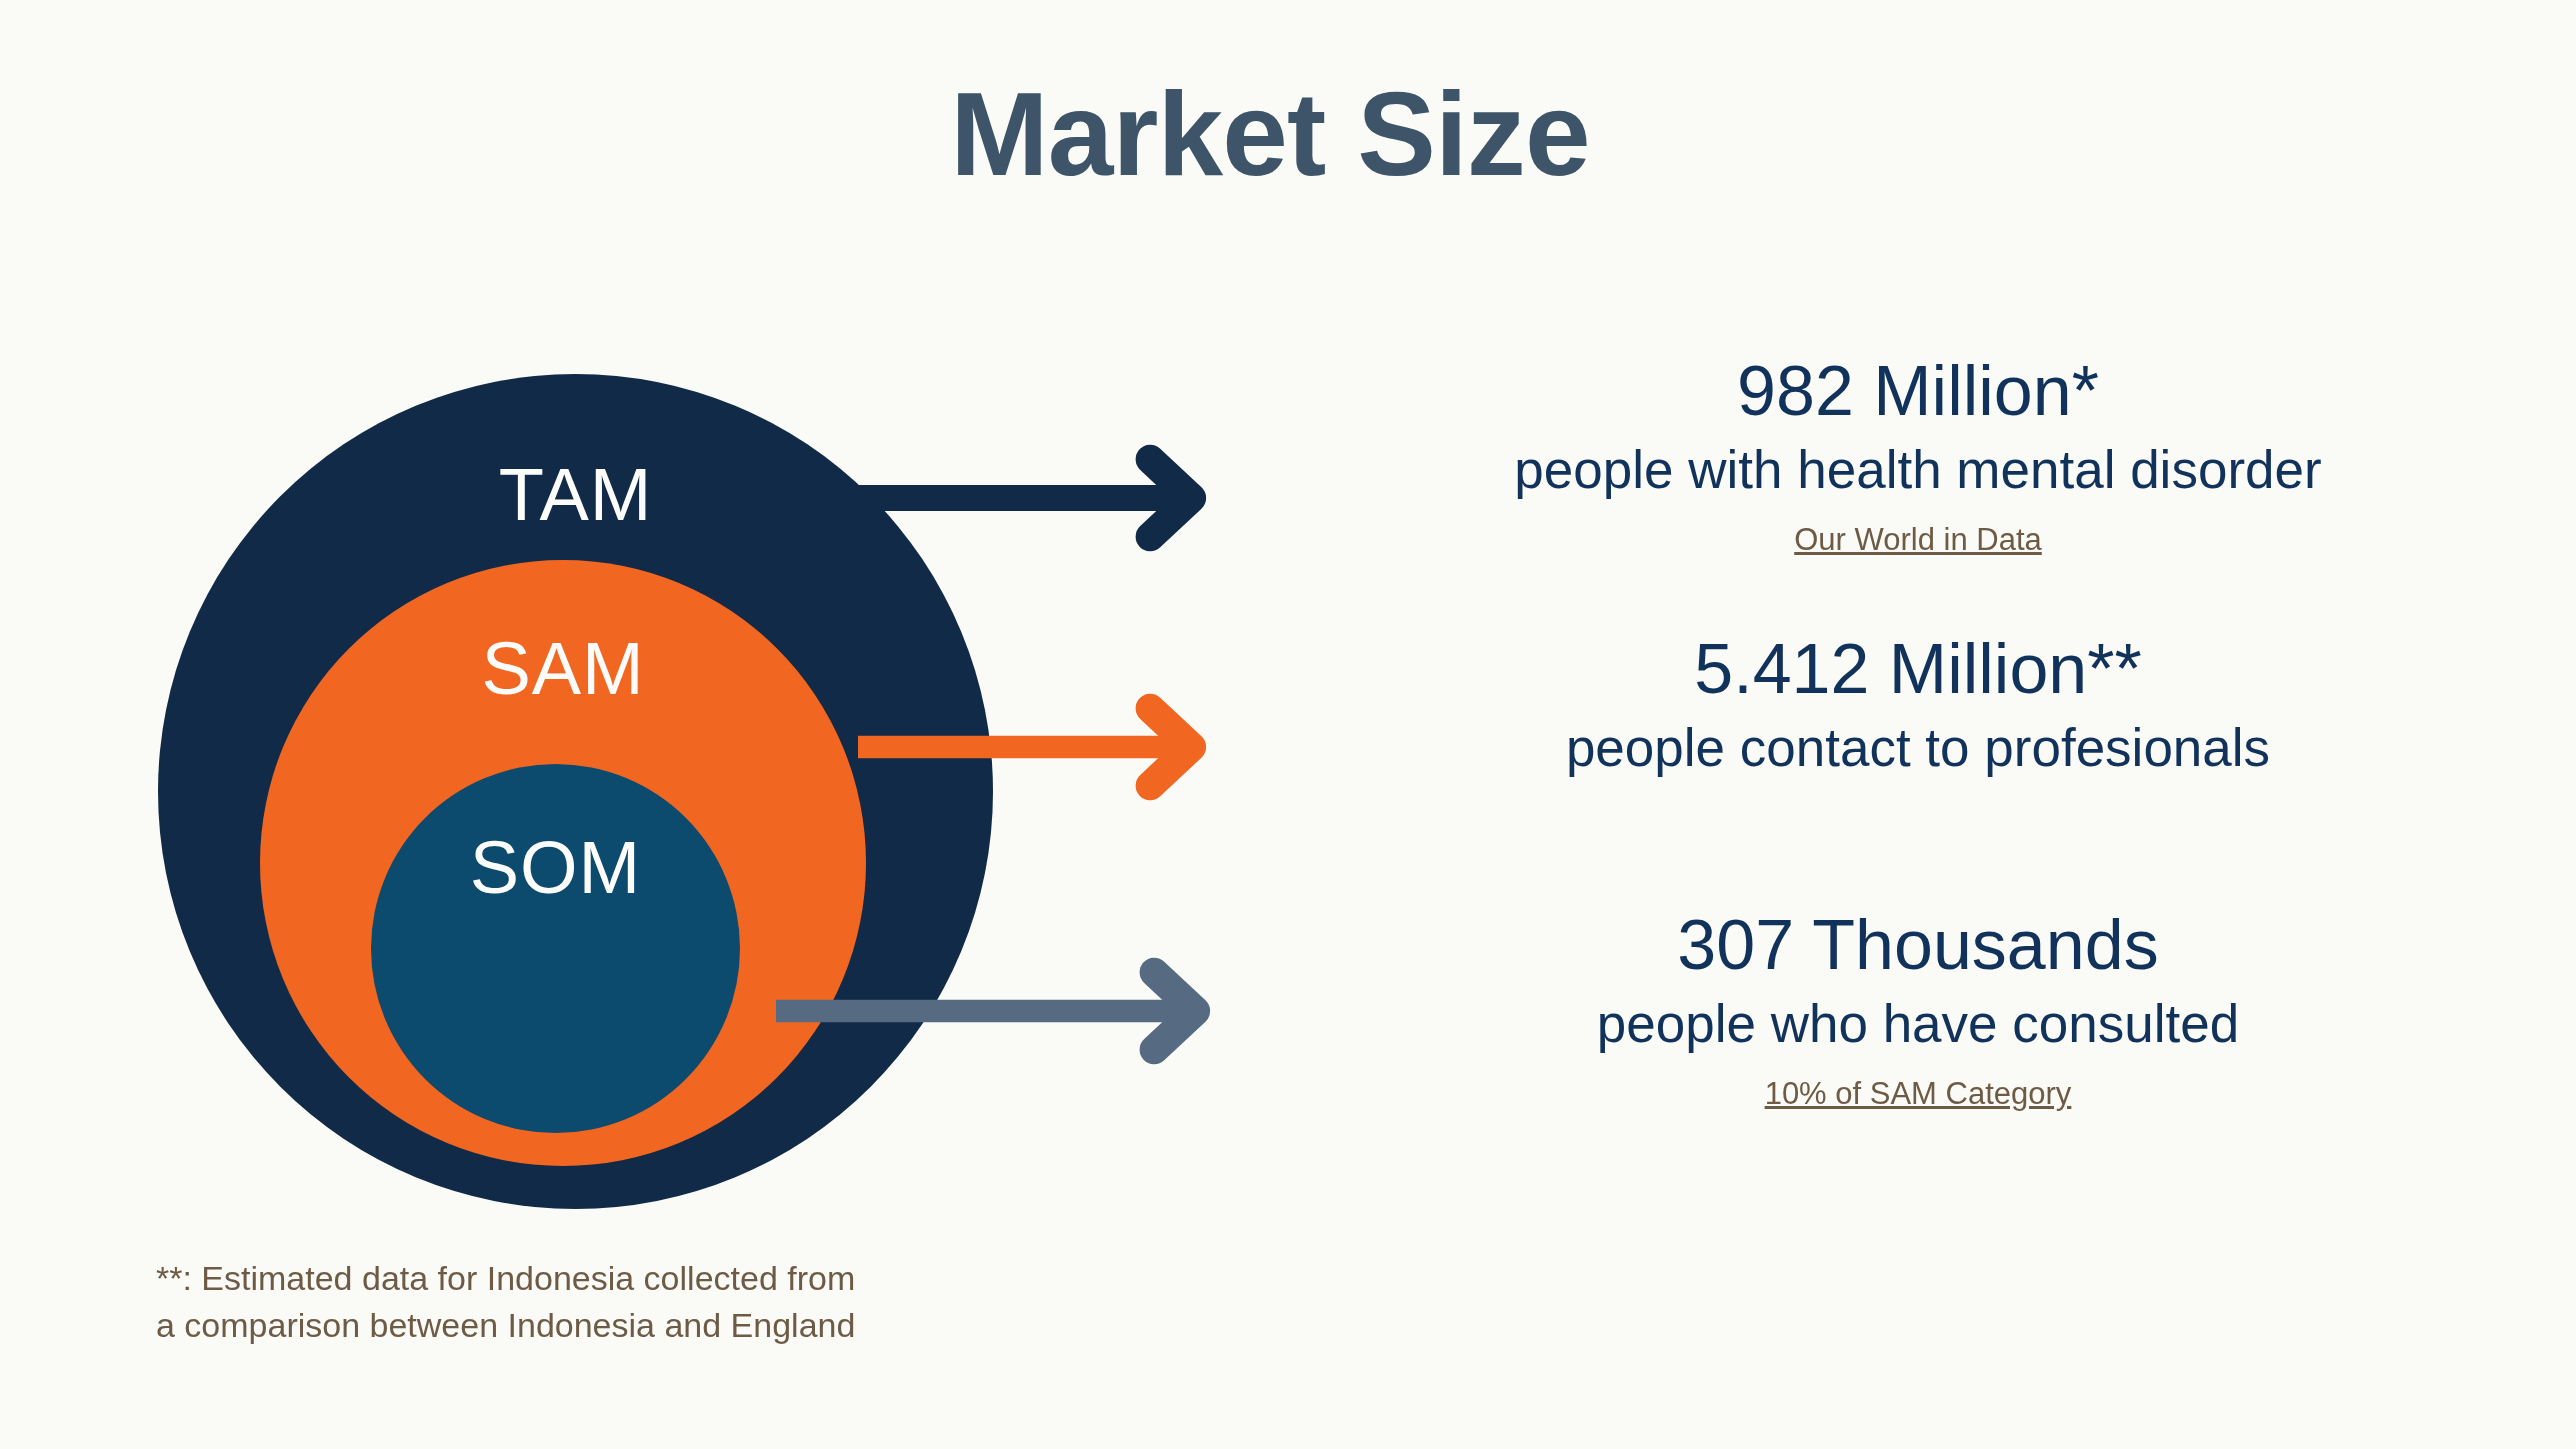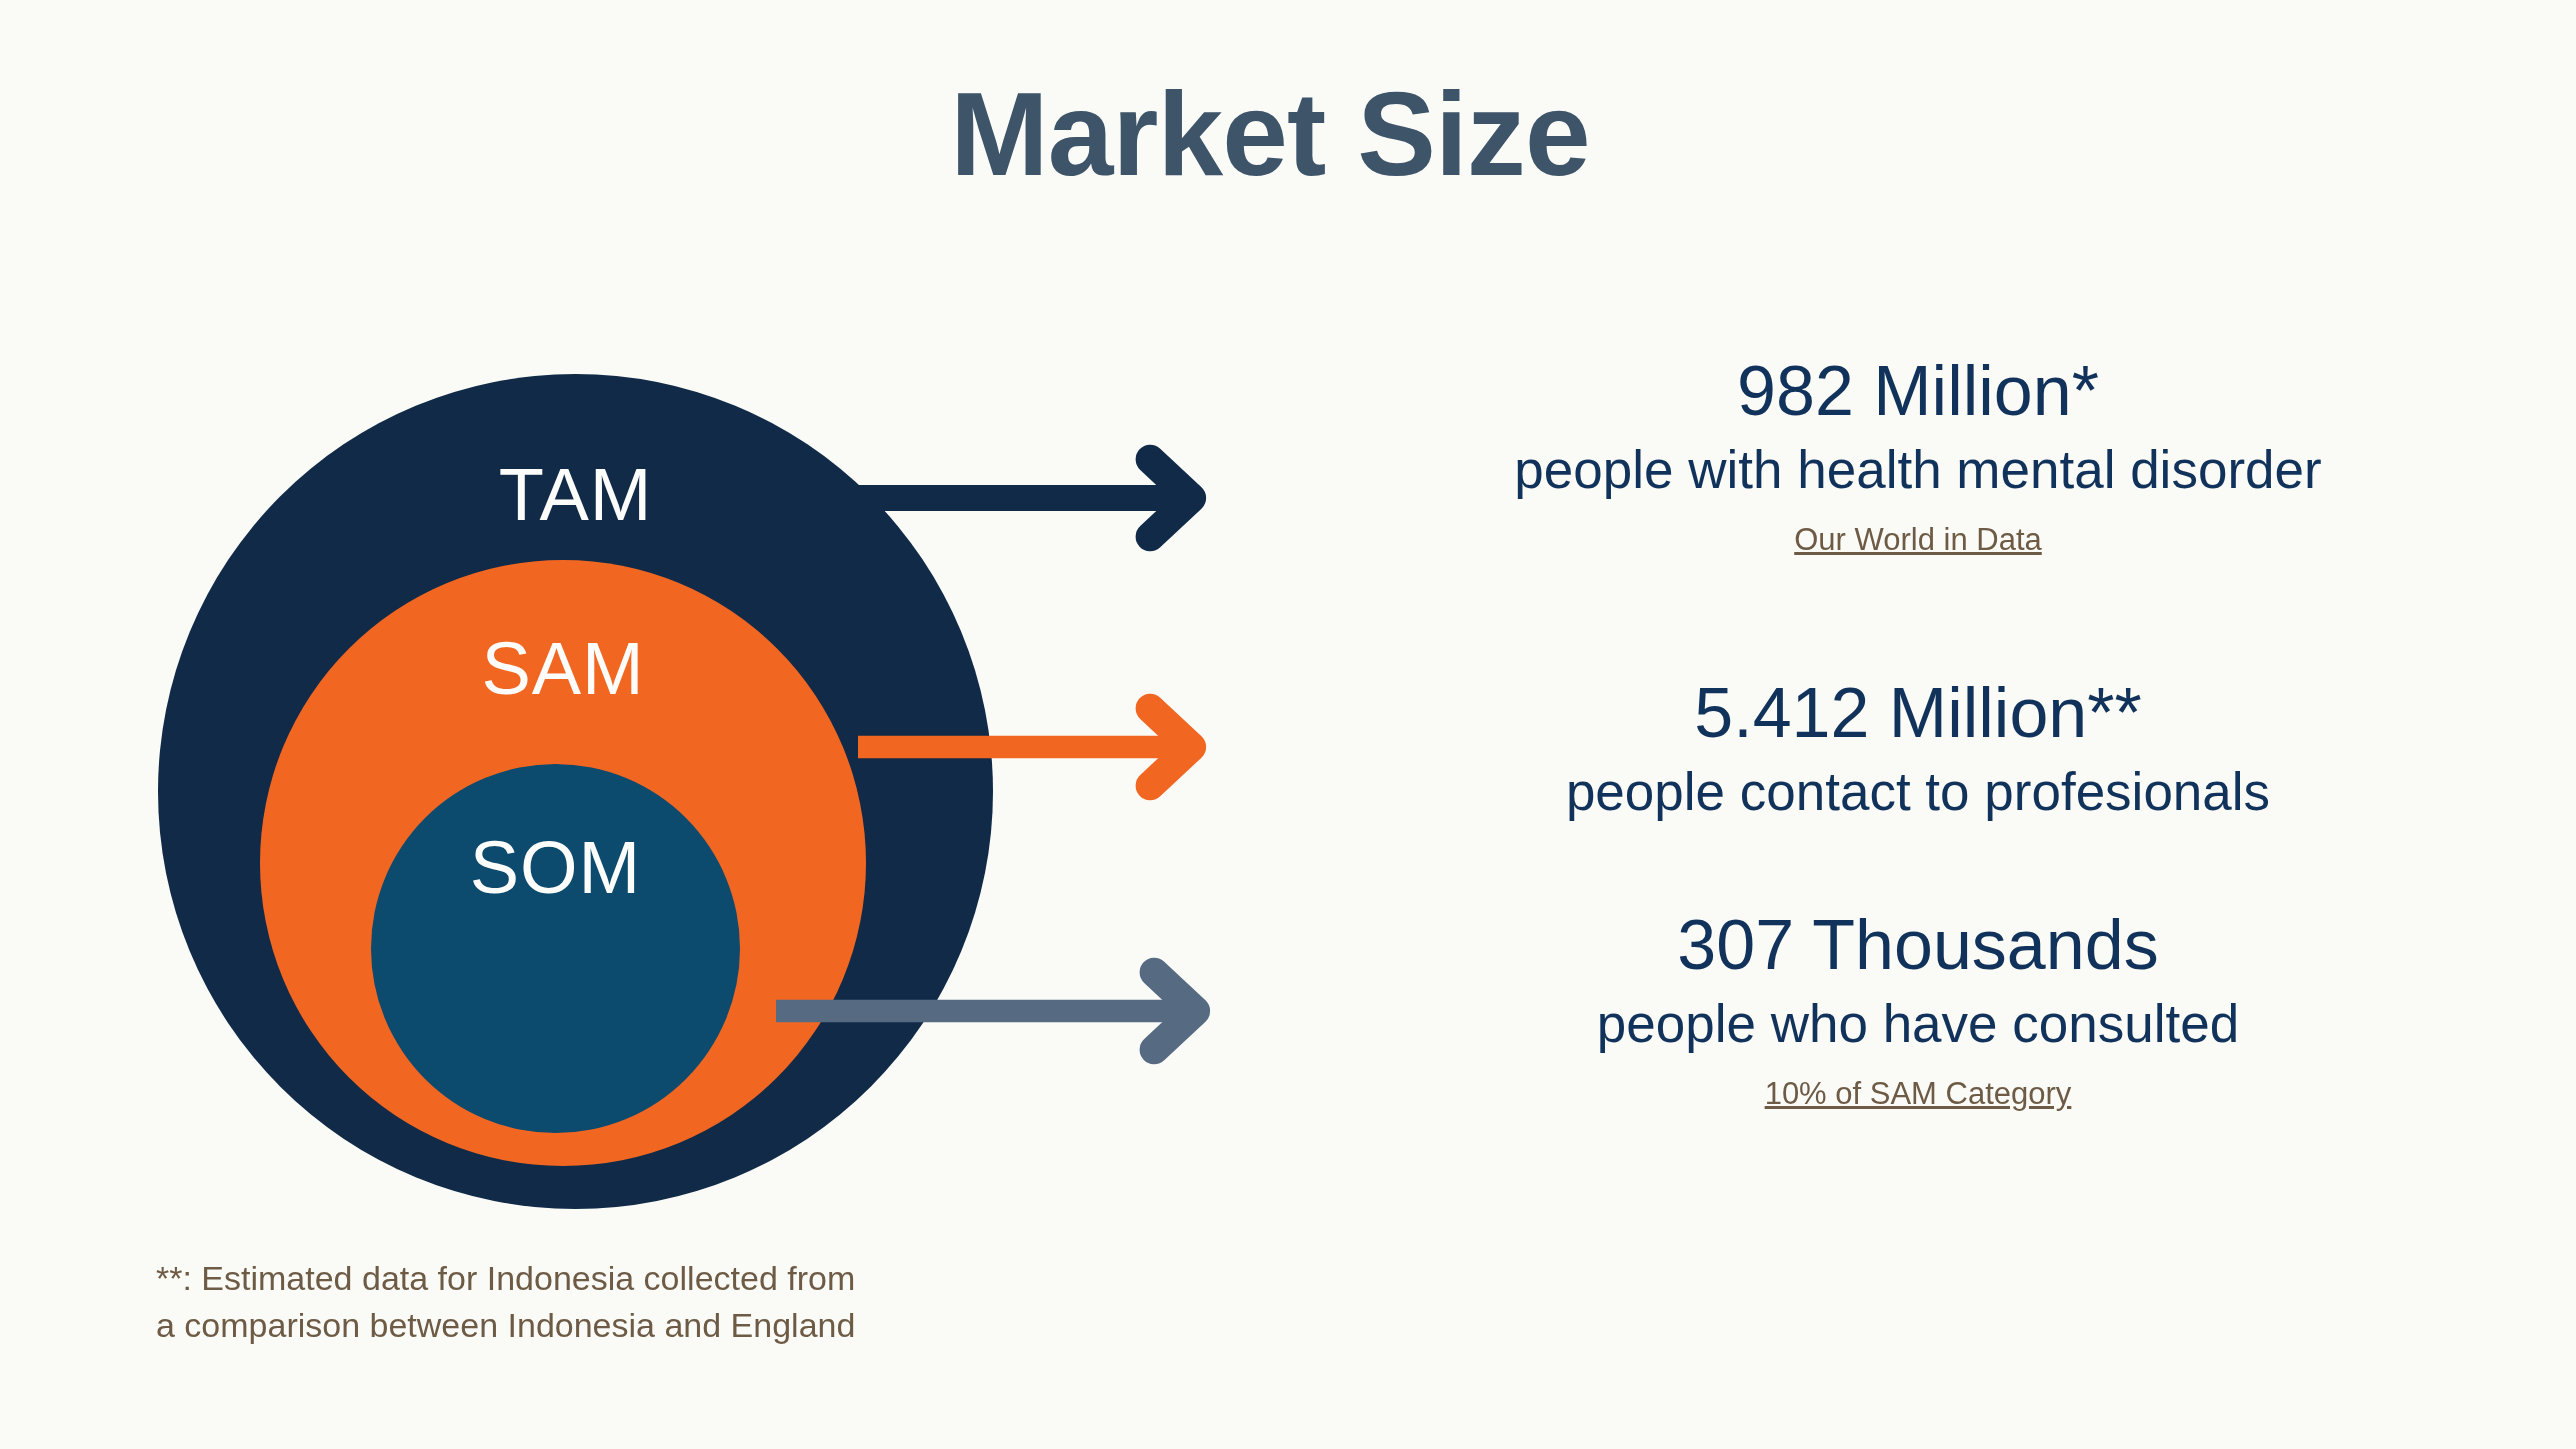--- a/index.html
+++ b/index.html
@@ -120,21 +120,21 @@
   .stat-source {
     font-size: 31px;
     color: #6E5B45;
     line-height: 1.2;
     margin-top: 22px;
     white-space: nowrap;
     font-weight: 400;
     text-decoration: underline;
   }
   #stat-tam { top: 354px; }
-  #stat-sam { top: 632px; margin-top: 44px; }
+  #stat-sam { top: 632px; }
   #stat-som { top: 908px; }
 
   
   #footnotes {
     position: absolute;
     left: 144px;
     top: 1255px;
     color: #6E5B45;
     font-size: 34px;
     line-height: 1.38;

